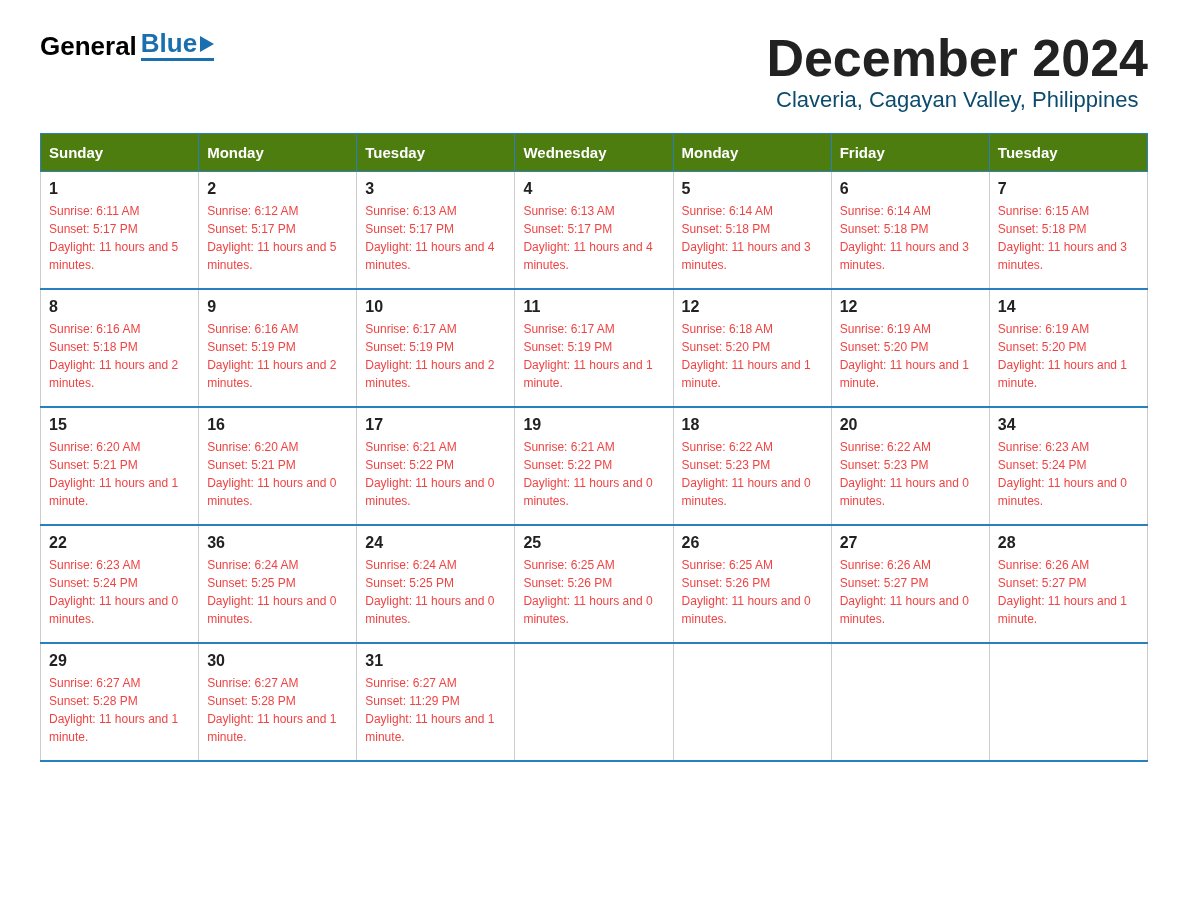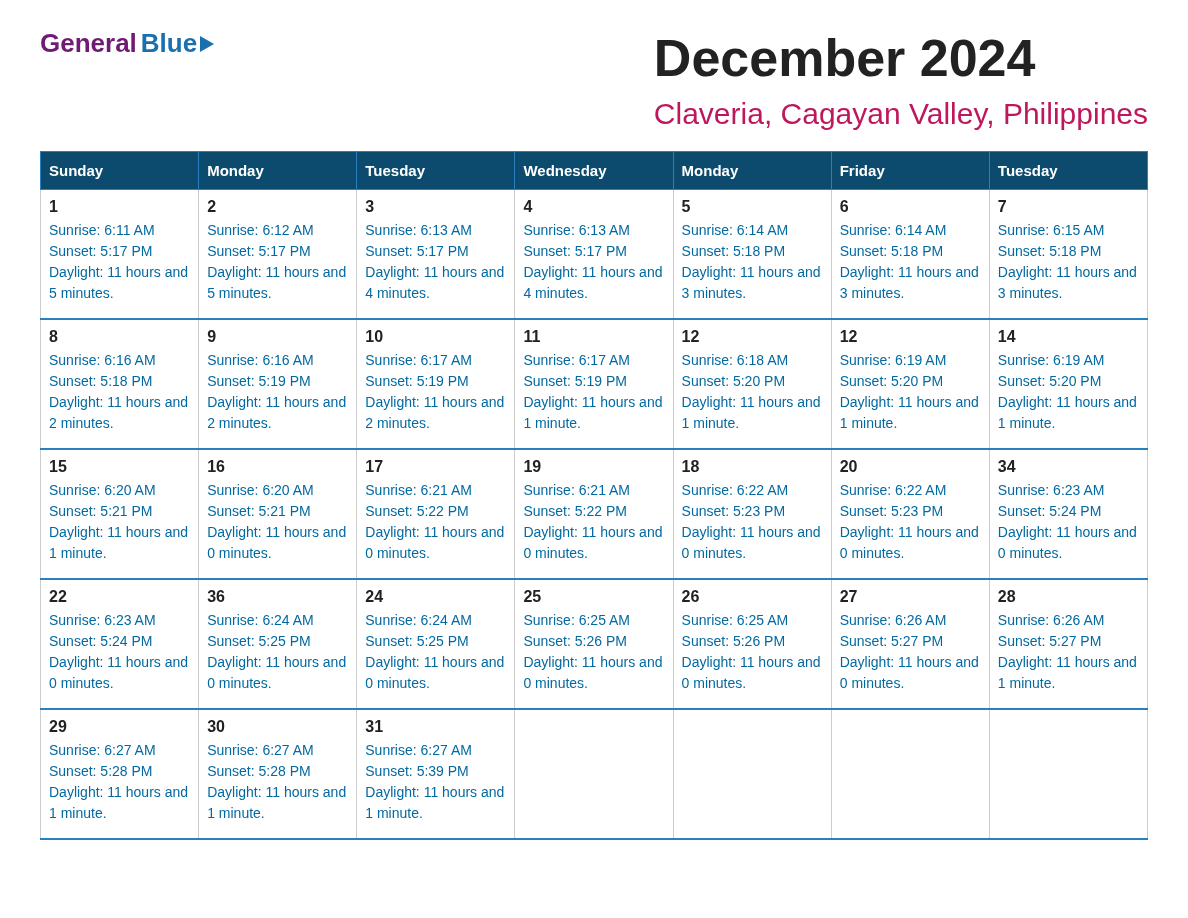--- a/index.html
+++ b/index.html
@@ -23,48 +23,48 @@
       line-height: 1;
     }
     .logo-text {
       display: flex;
       align-items: center;
       gap: 2px;
     }
     .logo-general {
       font-size: 26px;
       font-weight: bold;
-      color: #701a75;
+      color: #000000;
     }
     .logo-blue {
       font-size: 26px;
       font-weight: bold;
       color: #1a6faf;
     }
     .title-section {
-      text-align: left;
+      text-align: center;
     }
     .month-title {
       font-size: 52px;
       font-weight: bold;
       color: #222;
       line-height: 1.1;
     }
     .location-title {
-      font-size: 30px;
-      color: #be185d;
-      margin-top: 10px;
+      font-size: 22px;
+      color: #0c4a6e;
+      margin-top: 0;
     }
     table {
       width: 100%;
       border-collapse: collapse;
       font-size: 13px;
     }
     thead tr {
-      background-color: #0c4a6e;
+      background-color: #4d7c0f;
       color: #fff;
     }
     thead th {
       padding: 10px 8px;
       text-align: left;
       font-weight: bold;
       font-size: 15px;
       border: 1px solid #2a7fbf;
     }
     tbody tr {
@@ -79,36 +79,36 @@
       width: 14.28%;
     }
     .day-number {
       font-size: 16px;
       font-weight: bold;
       color: #222;
       display: block;
       margin-bottom: 4px;
     }
     .day-info {
-      font-size: 14px;
-      color: #0369a1;
+      font-size: 12px;
+      color: #ef4444;
       line-height: 1.5;
     }
     .empty-cell {
       background: #fff;
     }
   </style>
 </head>
 <body>
 
 <div class="header">
   <div class="logo">
     <div class="logo-text">
       <span class="logo-general">General</span>
-      <div style="display:flex; flex-direction:row; align-items:center; margin-left:2px;">
+      <div style="display:flex; flex-direction:column; align-items:center; margin-left:2px;">
         <div style="display:flex; align-items:center;">
           <span class="logo-blue">Blue</span>
           <div style="display:inline-block; width:0; height:0; border-left:14px solid #1a6faf; border-top:8px solid transparent; border-bottom:8px solid transparent; margin-left:3px; margin-top:2px;"></div>
         </div>
         <div style="height:3px; background:#1a6faf; width:100%; margin-top:2px;"></div>
       </div>
     </div>
   </div>
   <div class="title-section">
     <div class="month-title">December 2024</div>
@@ -375,21 +375,21 @@
         <div class="day-info">
           <span>Sunrise: 6:27 AM</span><br>
           <span>Sunset: 5:28 PM</span><br>
           <span>Daylight: 11 hours and 1 minute.</span>
         </div>
       </td>
         <td>
         <span class="day-number">31</span>
         <div class="day-info">
           <span>Sunrise: 6:27 AM</span><br>
-          <span>Sunset: 5:39 PM</span><br>
+          <span>Sunset: 11:29 PM</span><br>
           <span>Daylight: 11 hours and 1 minute.</span>
         </div>
       </td>
         <td class="empty-cell"></td>
         <td class="empty-cell"></td>
         <td class="empty-cell"></td>
         <td class="empty-cell"></td>
       </tr>
     </tbody>
 </table>

